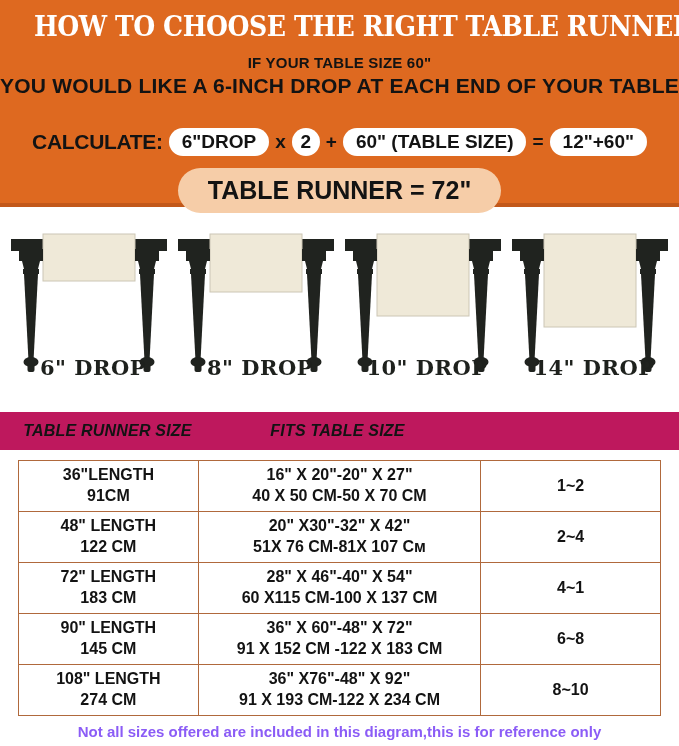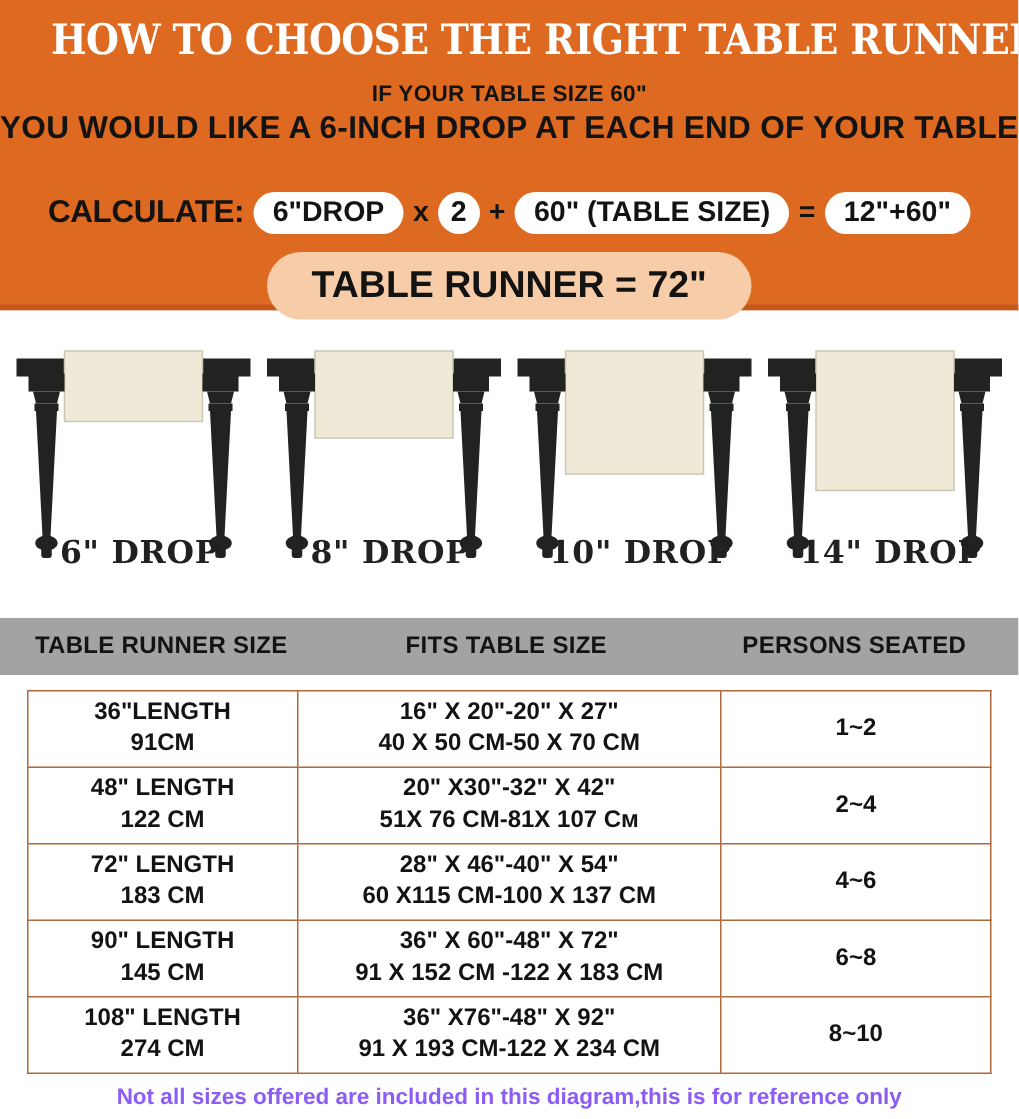--- a/index.html
+++ b/index.html
@@ -33,21 +33,21 @@
   .diagrams { height:205px; background:#ffffff; display:flex;
               justify-content:space-around; align-items:flex-start;
               padding:22px 6px 0; }
   .table-fig { width:160px; height:155px; display:block; }
   .wood { fill:#20231f; }
   .runner { fill:#efe9d8; stroke:#ccc6b5; stroke-width:1; }
   .drop-label { font-family:"DejaVu Serif", serif; font-weight:bold;
                 font-size:21px; fill:#1e211d; letter-spacing:0.5px; }
 
   
-  .band { background:#a3a3a3; height:38px; display:flex; align-items:stretch; }
+  .band { background:#be185d; height:38px; display:flex; align-items:stretch;font-style:italic; }
   .band-grid { flex:1; margin:0 18px; display:grid;
                grid-template-columns:179fr 281fr 183fr; align-items:center; }
   .band-grid div { text-align:center; font-size:16px; font-weight:bold;
                    color:#131313; letter-spacing:0.2px; }
 
   .size-table-wrap { margin:10px 18px 0; }
   table.size-table { width:100%; border-collapse:collapse; }
   table.size-table td { border:1px solid #b0693c; height:51px;
                         text-align:center; vertical-align:middle;
                         font-size:16px; font-weight:bold; color:#131313;
@@ -167,21 +167,20 @@
       <rect x="134.5" y="135" width="7" height="8" rx="2"></rect>
     </g>
     <text class="drop-label" x="84" y="146" text-anchor="middle">14" DROP</text>
   </svg>
 </div>
 
 <div class="band">
   <div class="band-grid">
     <div>TABLE RUNNER SIZE</div>
     <div>FITS TABLE SIZE</div>
-    <div>PERSONS SEATED</div>
   </div>
 </div>
 
 <div class="size-table-wrap">
   <table class="size-table">
     <tbody>
       <tr>
         <td class="c1">
           <div>36"LENGTH</div>
           <div>91CM</div>
@@ -205,21 +204,21 @@
       </tr>
       <tr>
         <td class="c1">
           <div>72" LENGTH</div>
           <div>183 CM</div>
         </td>
         <td class="c2">
           <div>28" X 46"-40" X 54"</div>
           <div>60 X115 CM-100 X 137 CM</div>
         </td>
-        <td class="c3">4~6</td>
+        <td class="c3">4~1</td>
       </tr>
       <tr>
         <td class="c1">
           <div>90" LENGTH</div>
           <div>145 CM</div>
         </td>
         <td class="c2">
           <div>36" X 60"-48" X 72"</div>
           <div>91 X 152 CM -122 X 183 CM</div>
         </td>

